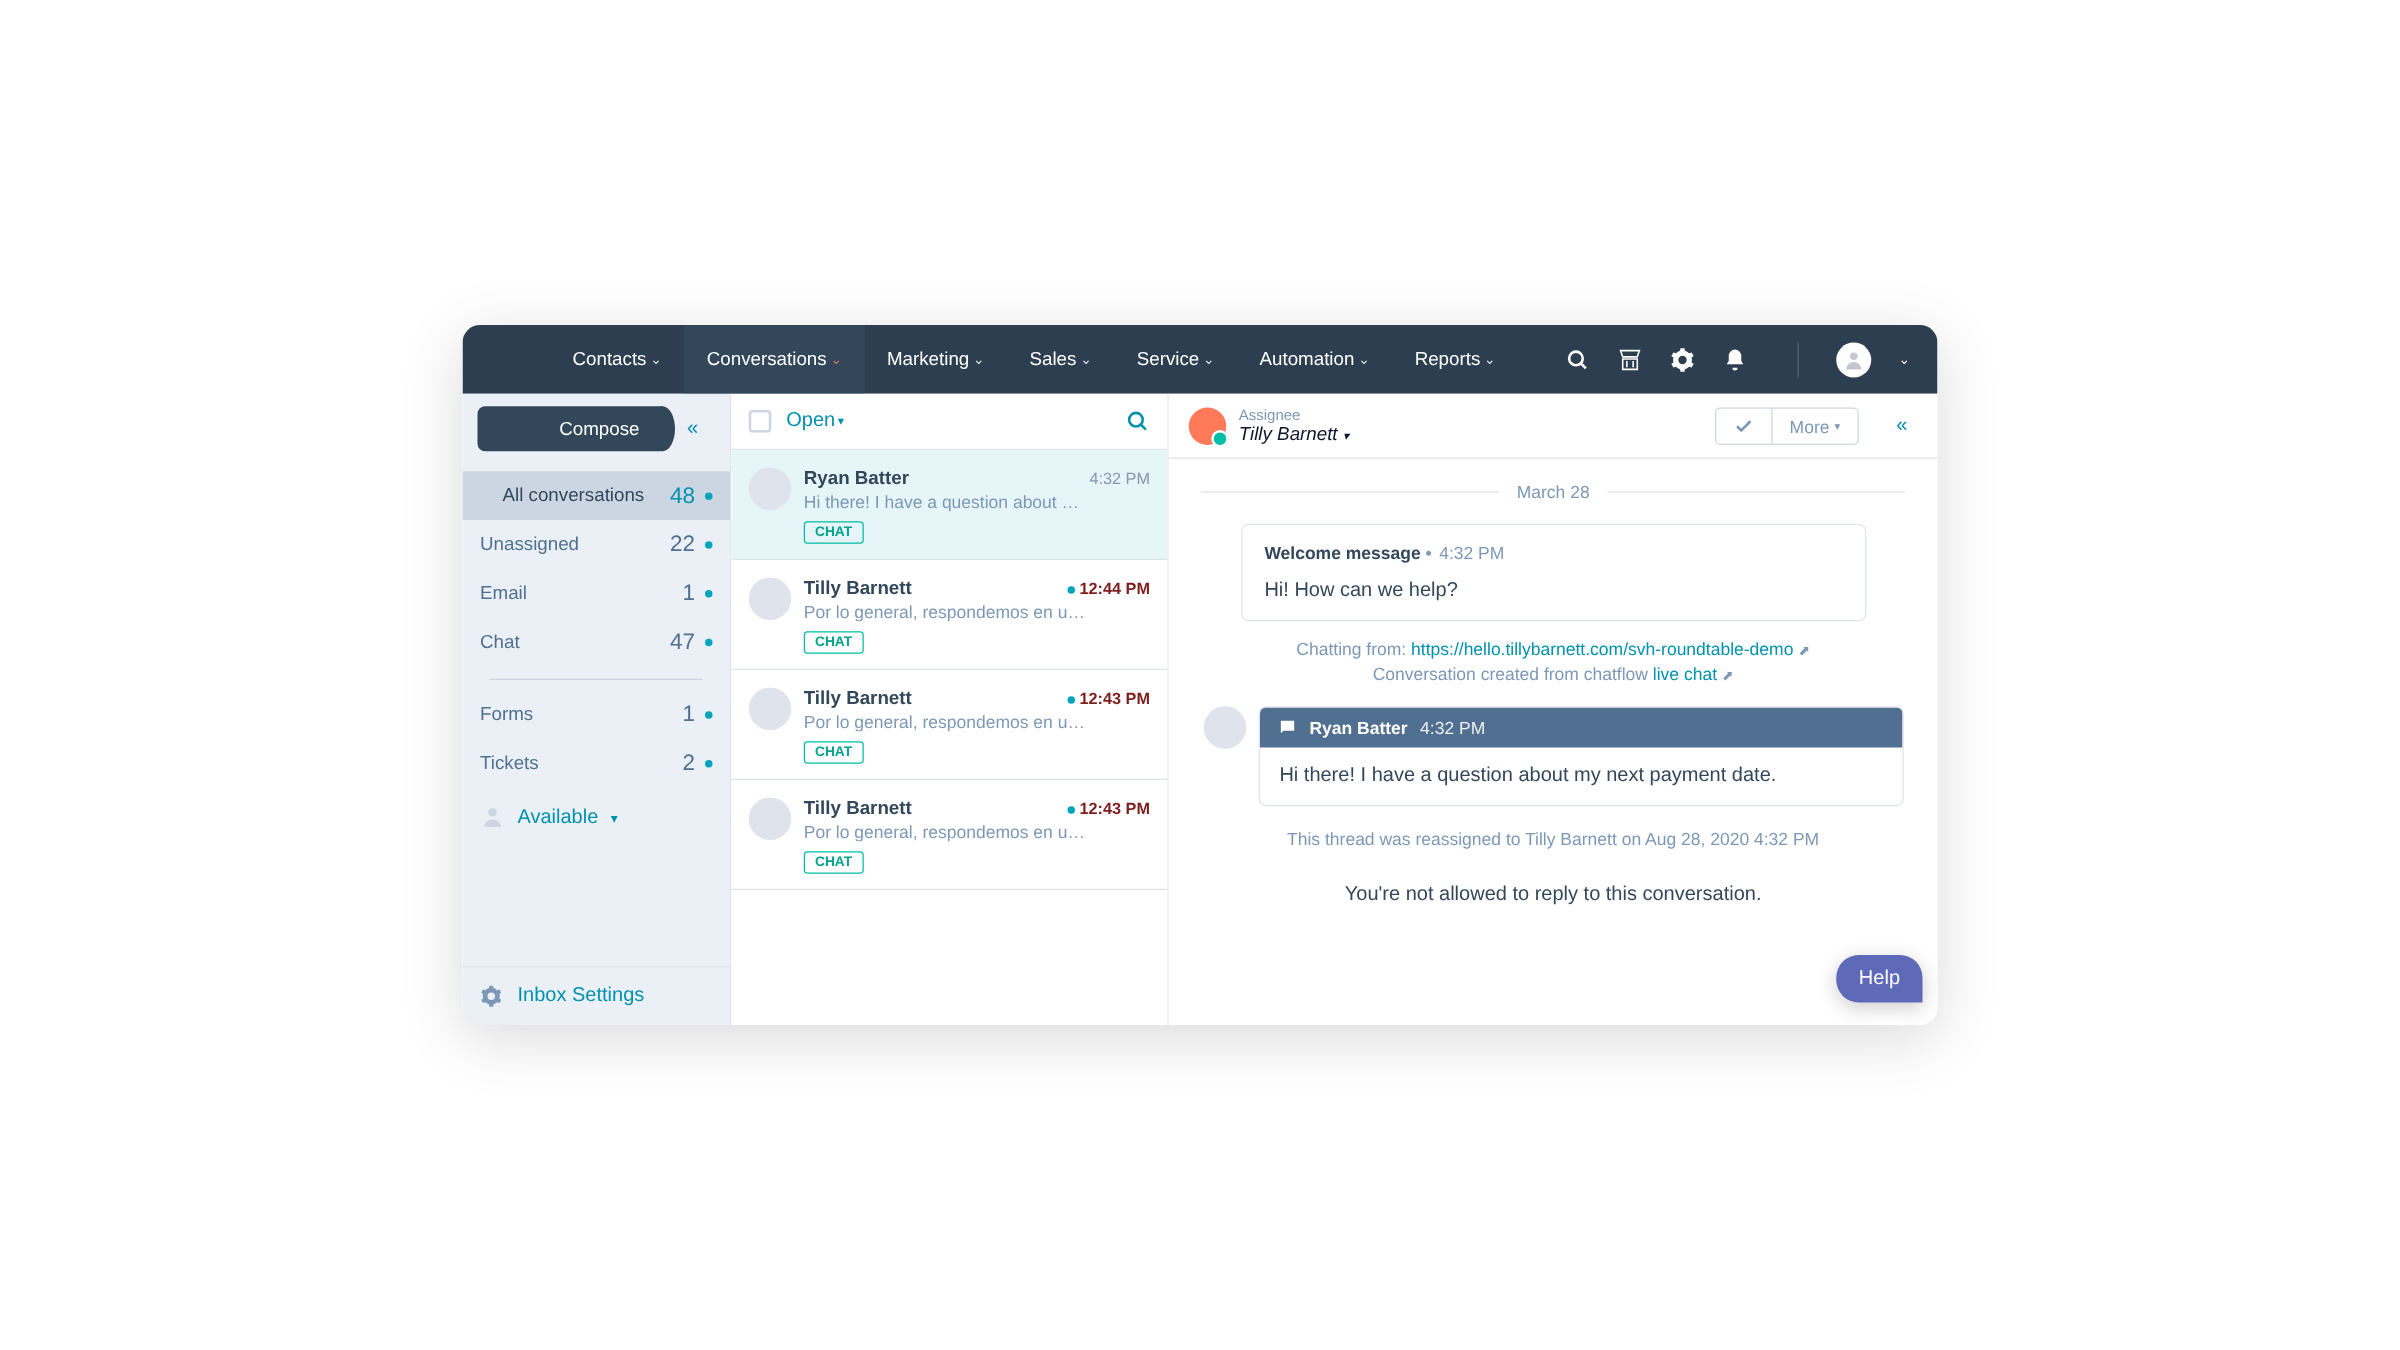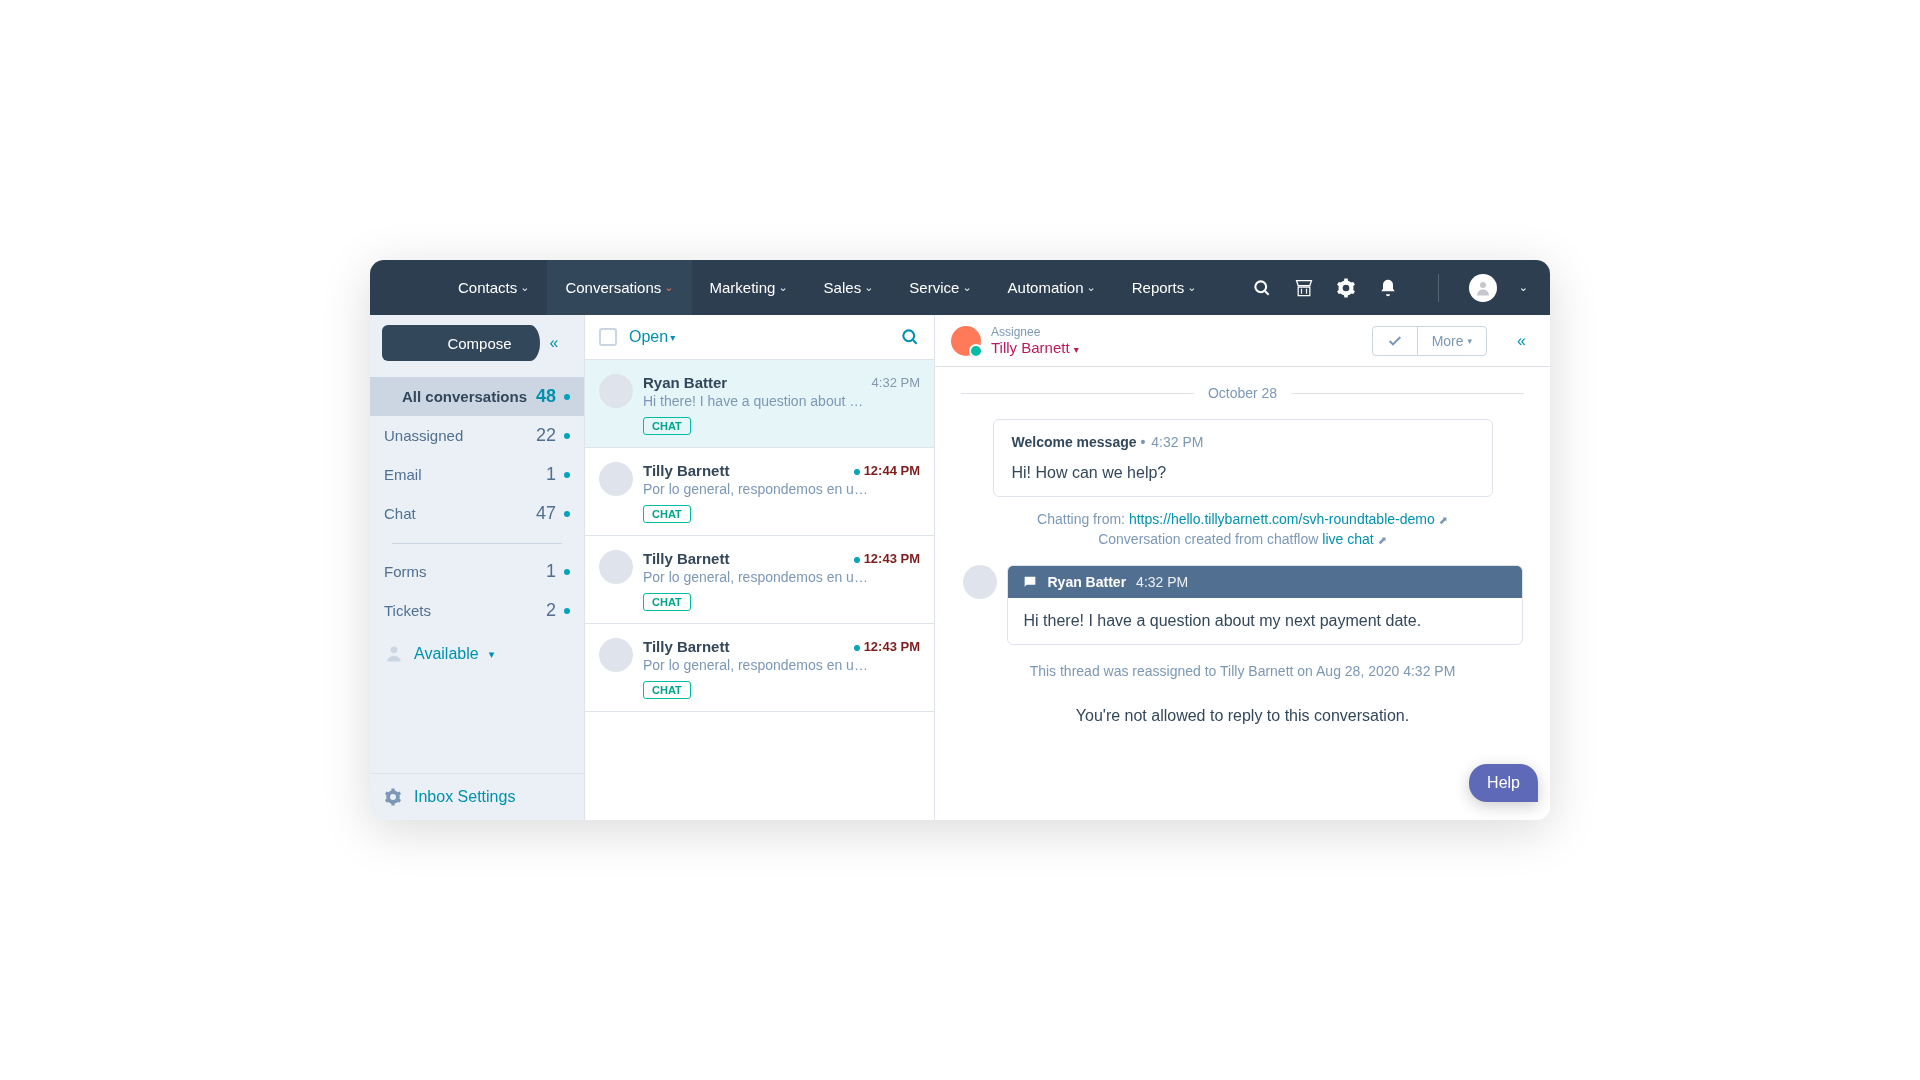--- a/index.html
+++ b/index.html
@@ -91,21 +91,21 @@
 .sb-list { padding-top: 6px; }
 .sb-item {
   display: flex;
   align-items: center;
   padding: 9px 14px;
   font-size: 15px;
   color: #516f90;
   cursor: pointer;
   gap: 8px;
 }
-.sb-item.active { background: #cbd6e2; color: #33475b; font-weight: 700; padding-left: 32px; }
+.sb-item.active { background: #cbd6e2; color: #33475b; font-weight: 400; padding-left: 32px; }
 .sb-item .label { flex: 1; }
 .sb-item .count { font-size: 18px; color: #516f90; }
 .sb-item.active .count { color: #0091ae; }
 .sb-item .dot { width: 6px; height: 6px; background: #00a4bd; border-radius: 50%; }
 .sb-divider { height: 1px; background: #cbd6e2; margin: 10px 22px 8px 22px; }
 .sb-status { display: flex; align-items: center; gap: 10px; padding: 14px 14px; color: #0091ae; font-weight: 500; cursor: pointer; }
 .sb-status .user-icon { color: #cbd6e2; }
 .sb-status .caret { font-size: 11px; }
 .sb-footer {
   margin-top: auto;
@@ -173,21 +173,21 @@
   display: flex;
   align-items: center;
   padding: 10px 16px;
   border-bottom: 1px solid #dfe3eb;
   gap: 12px;
 }
 .assignee-wrap { display: flex; align-items: center; gap: 10px; }
 .assignee-avatar { width: 30px; height: 30px; border-radius: 50%; background: #ff7a59; position: relative; }
 .assignee-avatar::after { content:""; position:absolute; right:-2px; bottom:-2px; width:10px; height:10px; background:#00bda5; border:2px solid #fff; border-radius:50%; }
 .assignee-label { font-size: 12px; color: #7c98b6; }
-.assignee-name { font-size: 15px; color: #be185d; font-weight: 500; cursor: pointer; }
+.assignee-name { font-size: 15px; color: #0f172a; font-weight: 500; cursor: pointer; font-style: italic; }
 .thread-head .spacer { flex: 1; }
 .btn-group { display: flex; border: 1px solid #cbd6e2; border-radius: 4px; overflow: hidden; }
 .btn-group .btn { padding: 6px 14px; color: #7c98b6; cursor: pointer; display:flex; align-items:center; gap:4px; font-size: 14px; }
 .btn-group .btn + .btn { border-left: 1px solid #cbd6e2; }
 .collapse-right { color: #0091ae; cursor: pointer; padding: 0 8px 0 18px; font-size: 16px; }
 
 .thread-body { flex: 1; overflow-y: auto; padding: 18px 26px; color: #33475b; }
 .date-divider { display: flex; align-items: center; gap: 14px; margin-bottom: 18px; }
 .date-divider .line { flex: 1; height: 1px; background: #dfe3eb; }
 .date-divider .text { color: #7c98b6; font-size: 14px; }
@@ -454,21 +454,21 @@
               <span>More</span> 
               <span style="font-size:9px;">▾</span>
             </span>
         </div>
         <span class="collapse-right">«</span>
       </div>
 
       <div class="thread-body">
         <div class="date-divider">
           <span class="line"></span>
-          <span class="text">October 28</span>
+          <span class="text">March 28</span>
           <span class="line"></span>
         </div>
 
         <div class="msg-card">
           <div class="title">
             <span>Welcome message</span> <span style="color:#7c98b6;">•</span><span class="time">4:32 PM</span>
           </div>
           <div class="text">Hi! How can we help?</div>
         </div>
 

